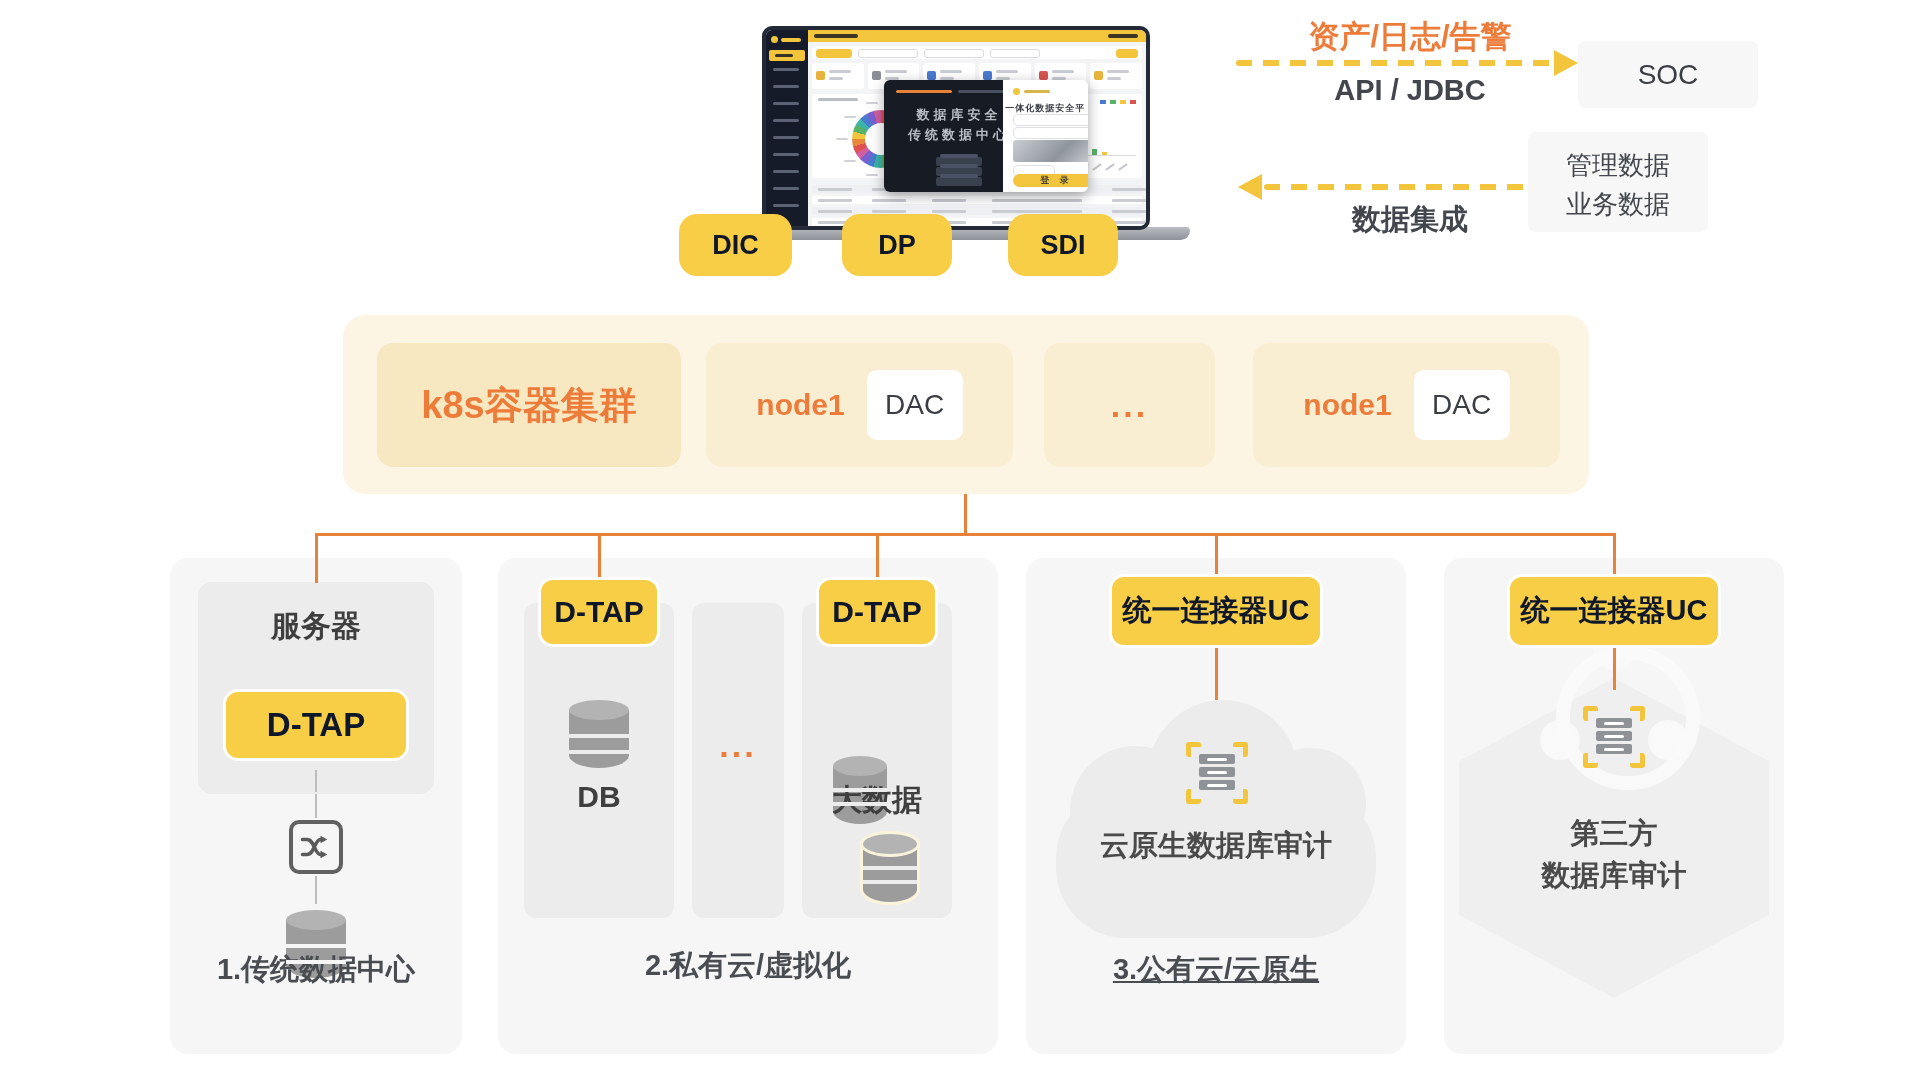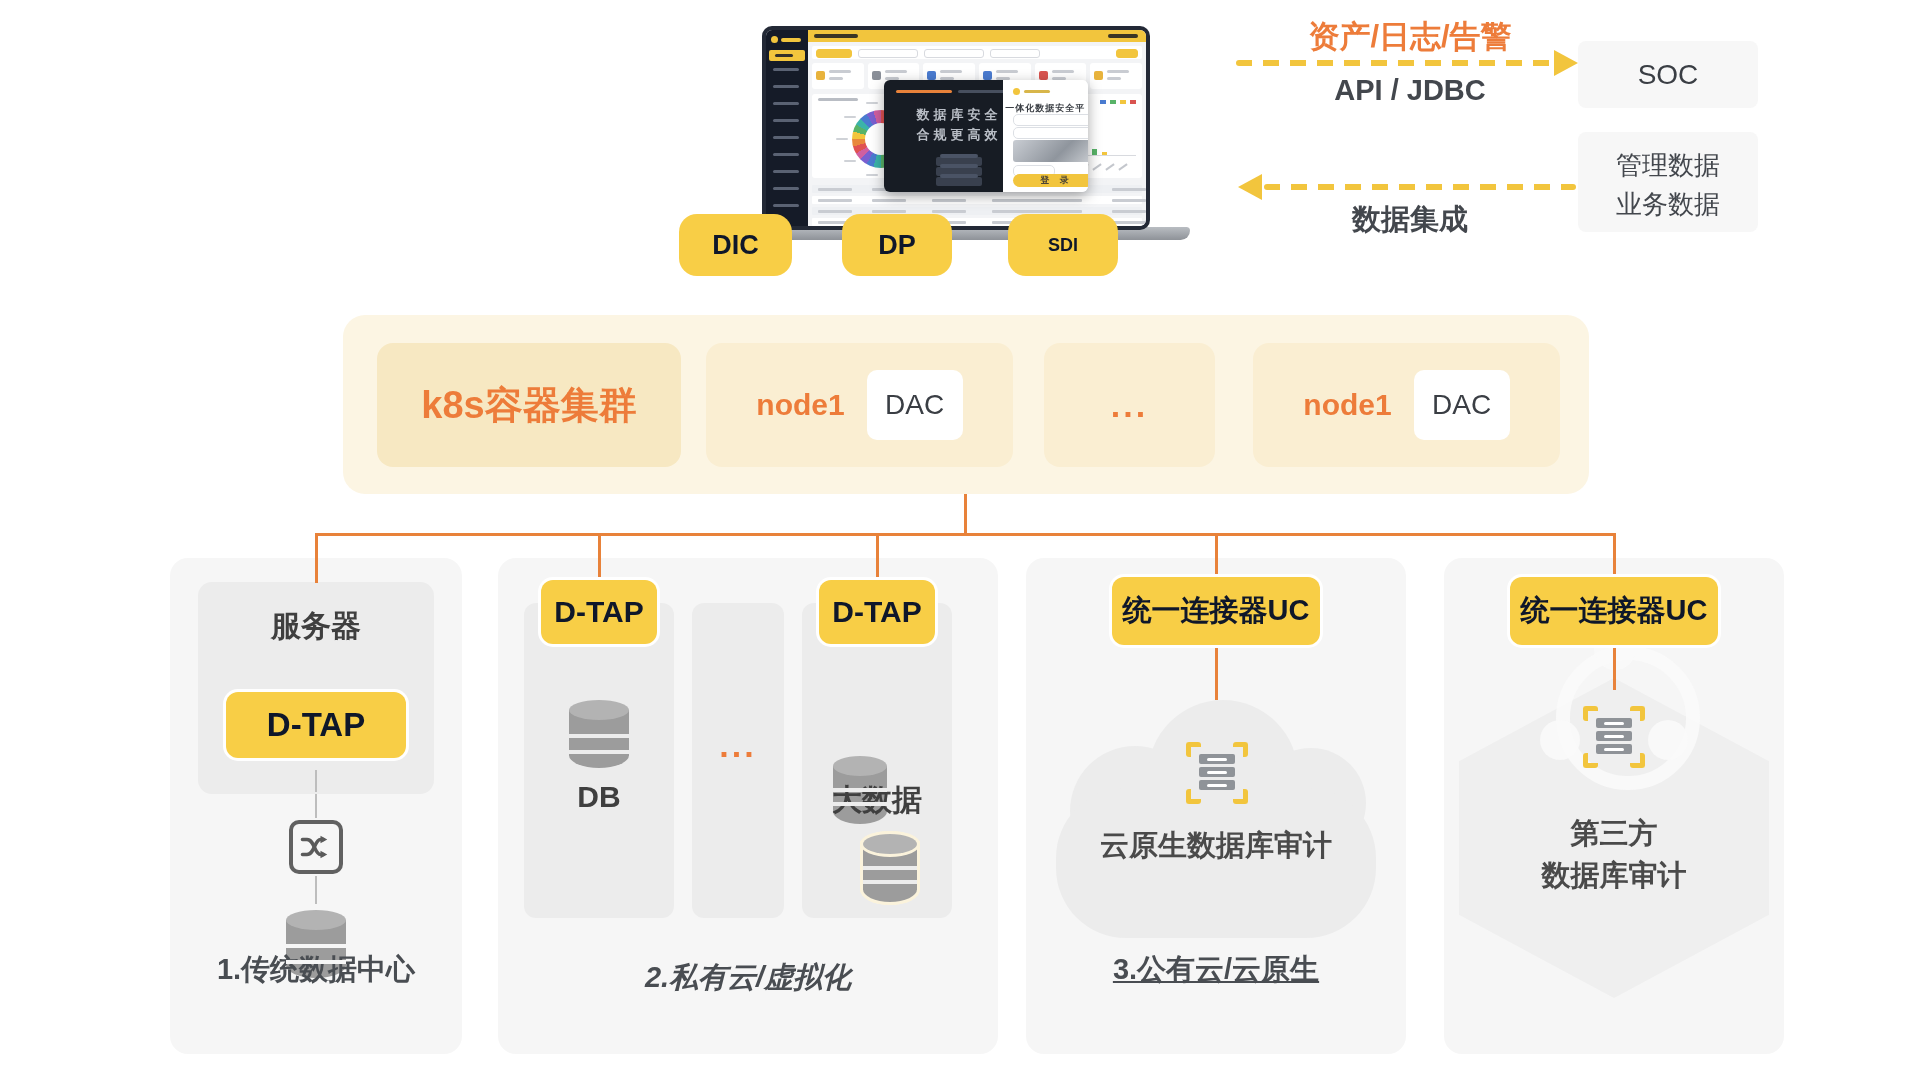--- a/index.html
+++ b/index.html
@@ -234,53 +234,53 @@
           <i style="left: 180px; width: 90px;"></i>
           <i style="left: 300px; width: 34px;"></i>
         </div>
       </div>
 
     <div class="modal">
       <div class="modal-dark">
         <span class="mbar" style="width:56px;background:#e8823a;"></span>
         <span class="mbar" style="left:74px;width:60px;background:#474f5e;"></span>
         <div class="mslogan" style="top:26px;">数据库安全</div>
-        <div class="mslogan" style="top:46px;">合规更高效</div>
+        <div class="mslogan" style="top:46px;">传统数据中心</div>
         <span class="cube" style="bottom:26px;"></span>
         <span class="cube" style="bottom:16px;"></span>
         <span class="cube" style="bottom:6px;"></span>
       </div>
       <div class="modal-white">
         <span class="mlogo"></span>
           <i></i>
         <div class="mtitle">一体化数据安全平台</div>
         <span class="minput" style="top:34px;"></span>
         <span class="minput" style="top:47px;"></span>
         <span class="mcaptcha"></span>
         <span class="minput" style="top:85px;width:40px;"></span>
         <div class="mbtn ctr">登 录</div>
       </div>
     </div>
   </div>
 </div>
 
 <div class="abs chip ctr" style="left:679px;top:214px;width:113px;height:62px;font-size:27px;">DIC</div>
 <div class="abs chip ctr" style="left:842px;top:214px;width:110px;height:62px;font-size:27px;">DP</div>
-<div class="abs chip ctr" style="left:1008px;top:214px;width:110px;height:62px;font-size:18px;">SDI</div>
+<div class="abs chip ctr" style="left:1008px;top:214px;width:110px;height:62px;font-size:27px;">SDI</div>
 
 <div class="abs orange-t" style="left:1240px;top:16px;width:340px;font-size:31px;text-align:center;">资产/日志/告警</div>
 <div class="abs dash" style="left:1236px;top:60px;width:322px;"></div>
 <div class="abs tri-r" style="left:1554px;top:50px;"></div>
 <div class="abs" style="left:1240px;top:74px;width:340px;font-size:29px;font-weight:700;color:#43474d;text-align:center;">API / JDBC</div>
 <div class="abs graybox ctr" style="left:1578px;top:41px;width:180px;height:67px;font-size:28px;">SOC</div>
 
 <div class="abs tri-l" style="left:1238px;top:174px;"></div>
 <div class="abs dash" style="left:1264px;top:184px;width:312px;"></div>
 <div class="abs" style="left:1250px;top:200px;width:320px;font-size:29px;font-weight:700;color:#43474d;text-align:center;">数据集成</div>
-<div class="abs graybox" style="left:1578px;top:132px;width:180px;height:100px;">
+<div class="abs graybox" style="left:1528px;top:132px;width:180px;height:100px;">
   <div style="font-size:26px;color:#43474d;text-align:center;margin-top:16px;">管理数据</div>
   <div style="font-size:26px;color:#43474d;text-align:center;margin-top:4px;">业务数据</div>
 </div>
 
 <div class="abs cream" style="left:343px;top:315px;width:1246px;height:179px;">
   <div class="cpanel title ctr" style="left:34px;width:304px;">
     <span class="orange-t" style="font-size:38px;">k8s容器集群</span>
   </div>
   <div class="cpanel ctr" style="left:363px;width:307px;gap:22px;">
     <span class="orange-t" style="font-size:30px;">node1</span>
@@ -353,21 +353,21 @@
       <span class="g2" style="width:54px;top:46px;"></span>
   </div>
   <div class="cyl oncol outlined abs" style="left:365px;top:138px;width:54px;height:66px;">
     <span class="top" style="width:54px;"></span>
       <span class="body" style="width:54px;"></span>
       <span class="g1" style="width:54px;top:32px;"></span>
       <span class="g2" style="width:54px;top:46px;"></span>
   </div>
   <div class="abs" style="left:304px;top:222px;width:150px;font-size:30px;font-weight:700;color:#3f3f3f;text-align:center;">大数据</div>
 
-  <div class="abs envlabel" style="left:0;top:400px;width:100%;font-style:italic;">2.私有云/虚拟化</div>
+  <div class="abs envlabel" style="left:0;top:388px;width:100%;">2.私有云/虚拟化</div>
 </div>
 
 <div class="abs envbox" style="left:1026px;top:558px;width:380px;height:496px;">
   <div class="chip sm ctr abs" style="left:86px;top:19px;width:208px;height:68px;font-size:29px;">统一连接器UC</div>
   <div class="abs oline" style="left:189px;top:87px;width:3px;height:55px;"></div>
   <div class="cloud abs" style="left:30px;top:140px;width:320px;height:240px;">
     <b style="left:14px;top:48px;width:130px;height:130px;"></b>
     <b style="left:92px;top:2px;width:150px;height:150px;"></b>
     <b style="left:200px;top:50px;width:110px;height:110px;"></b>
     <span class="base"></span>

